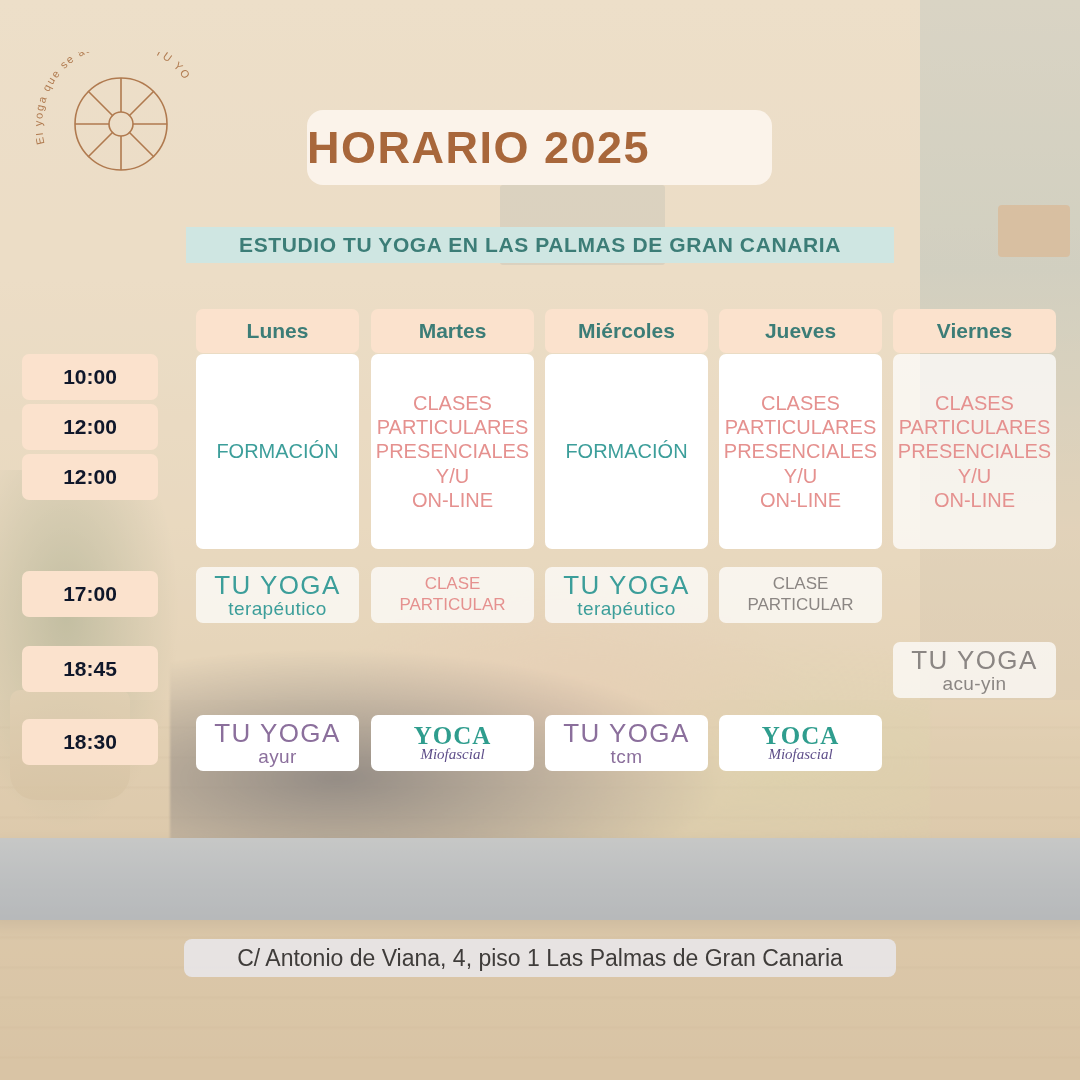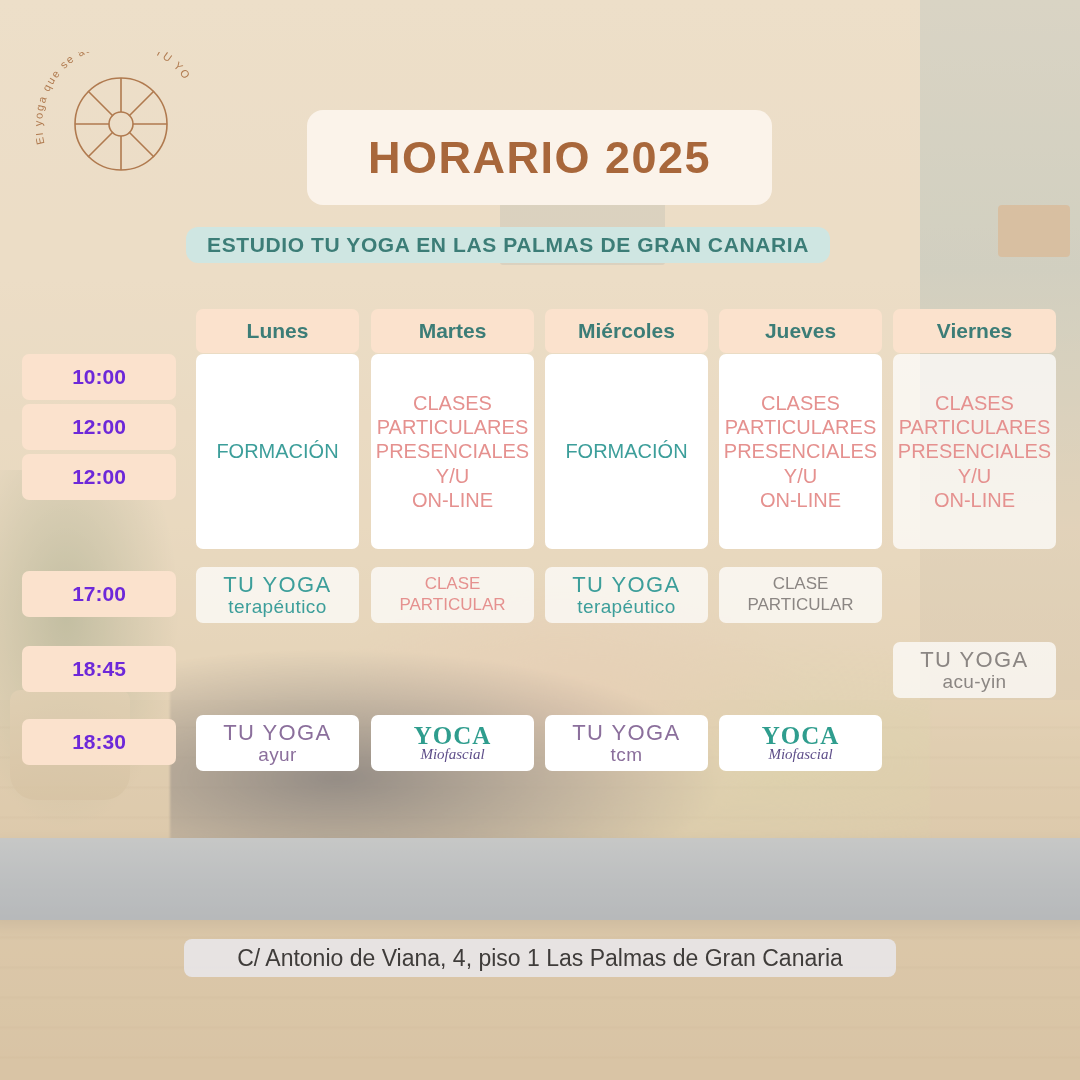--- a/index.html
+++ b/index.html
@@ -115,39 +115,39 @@
   .logo {
     position: absolute;
     left: 36px; top: 52px;
     width: 170px; height: 140px;
     color: #b07a4f;
   }
   
   .title-pill {
     position: absolute;
     left: 307px; top: 110px;
-    width: 465px; height: 95px;
+    width: 465px; height: 75px;
     background: #fbf3ea;
     border-radius: 16px;
     display: flex;
     align-items: center;
-    justify-content: center;
+    justify-content: flex-start;
   }
   .title-pill .title-text {
     font-size: 45px;
     font-weight: bold;
     letter-spacing: 1.5px;
     color: #a8673b;
   }
   .subtitle-pill {
     position: absolute;
     left: 186px; top: 227px;
-    width: 644px; height: 36px;
+    width: 708px; height: 36px;
     background: #cfe6e2;
-    border-radius: 12px;
+    border-radius: 0;
     display: flex;
     align-items: center;
     justify-content: center;
   }
   .subtitle-pill .subtitle-text {
     font-size: 21px;
     font-weight: bold;
     letter-spacing: .6px;
     color: #3c7d77;
   }
@@ -160,30 +160,30 @@
     display: flex;
     align-items: center;
     justify-content: center;
     font-size: 21px;
     font-weight: bold;
     color: #3c7d77;
   }
   .timecell {
     position: absolute;
     left: 22px;
-    width: 154px;
+    width: 136px;
     height: 46px;
     background: #fbe2cd;
     border-radius: 7px;
     display: flex;
     align-items: center;
     justify-content: center;
     font-size: 21px;
     font-weight: bold;
-    color: #6d28d9;
+    color: #0f172a;
   }
   .card {
     position: absolute;
     background: #ffffff;
     border-radius: 7px;
     display: flex;
     align-items: center;
     justify-content: center;
     text-align: center;
     box-sizing: border-box;
@@ -192,21 +192,21 @@
   .card-text {
     font-size: 20px;
     line-height: 1.22;
     white-space: pre-line;
   }
   .t-teal { color: #3c9e9a; }
   .t-pink { color: #e5918f; }
   .t-grey { color: #8b8683; }
   .t-purple { color: #8b6f9c; }
   .brandline1 {
-    font-size: 22px;
+    font-size: 26px;
     letter-spacing: 1.4px;
   }
   .brandline2 {
     font-size: 19px;
     letter-spacing: .4px;
   }
   .brand-stack {
     display: flex;
     flex-direction: column;
     align-items: center;

